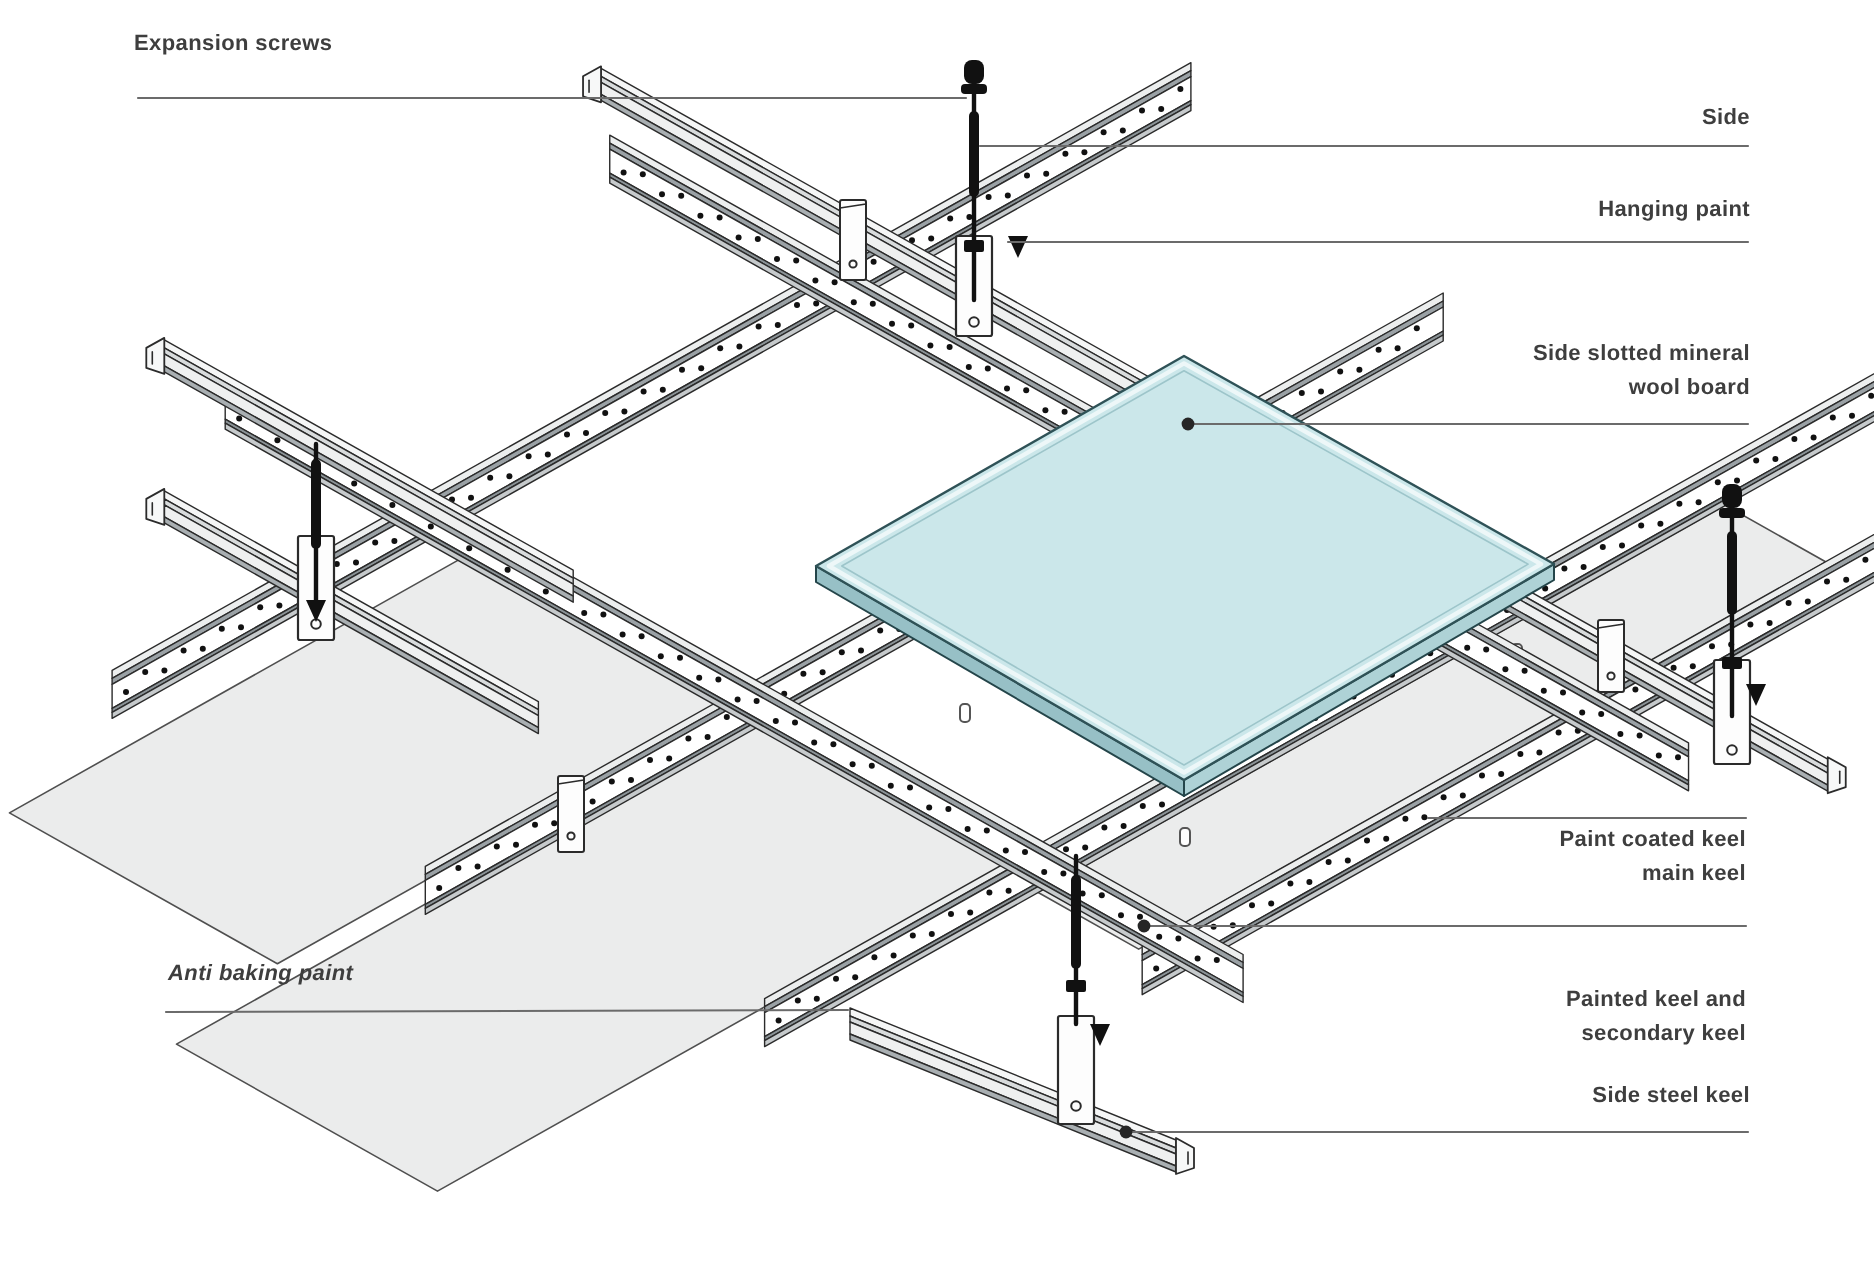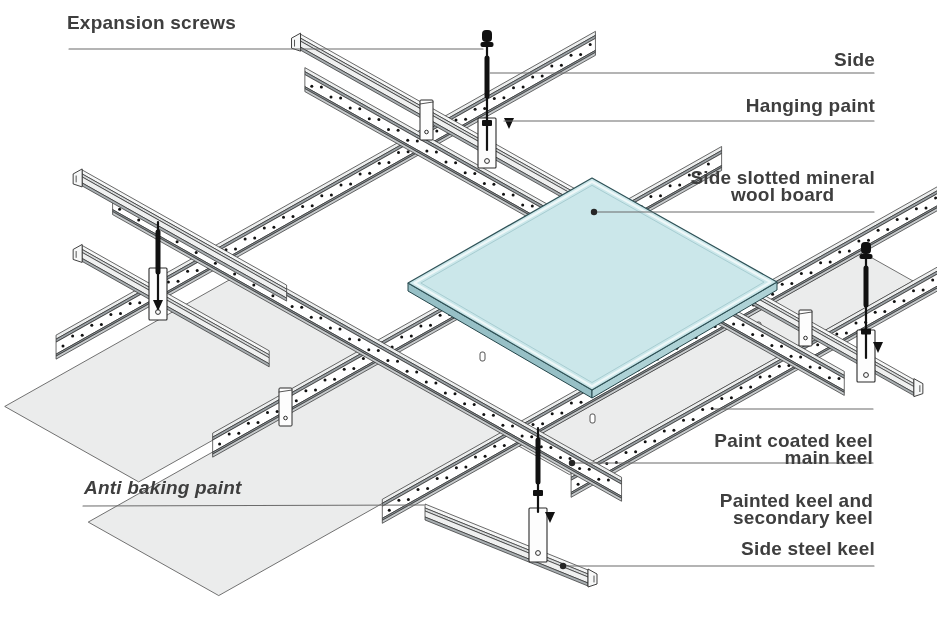--- a/index.html
+++ b/index.html
@@ -1,19 +1,19 @@
 <!DOCTYPE html>
 <html><head>
 <meta charset="utf-8">
 <style>
   html,body{margin:0;padding:0;background:#ffffff;}
   #stage{position:relative;width:937px;height:640px;background:#ffffff;overflow:hidden;
          font-family:"Liberation Sans","DejaVu Sans",sans-serif;}
   #drawing,#leaders{position:absolute;left:0;top:0;}
-  .label{position:absolute;font-weight:700;font-size:19px;line-height:17px;color:#3e3e3e;
+  .label{position:absolute;font-weight:700;font-size:11px;line-height:17px;color:#3e3e3e;
          letter-spacing:.2px;white-space:pre-line;}
   .label.right{text-align:right;}
   .label.left{text-align:left;}
 </style>
 </head>
 <body>
 
 <div id="stage">
   <svg id="drawing" width="937" height="640" viewBox="0 0 937 640">
       <g>
@@ -502,22 +502,22 @@
         <circle cx="563" cy="566" r="3.2" fill="#262626"></circle>
       </g>
       <g>
         <line x1="83" y1="506" x2="424" y2="505" stroke="#6b6b6b" stroke-width="1.1" stroke-linecap="round"></line>
       </g>
     </svg>
   <div id="labels">
       <div class="label left" style="left: 67px; top: 14px;">Expansion screws</div>
       <div class="label right" style="right: 62px; top: 51px;">Side</div>
       <div class="label right" style="right: 62px; top: 97px;">Hanging paint</div>
-      <div class="label right" style="right: 62px; top: 169px; text-align: center;">Side slotted mineral
+      <div class="label right" style="right: 62px; top: 169px;">Side slotted mineral
 wool board</div>
-      <div class="label right" style="right: 64px; top: 432px;">Paint coated keel
+      <div class="label right" style="right: 64px; top: 412px;">Paint coated keel
 main keel</div>
       <div class="label right" style="right: 64px; top: 492px;">Painted keel and
 secondary keel</div>
       <div class="label right" style="right: 62px; top: 540px;">Side steel keel</div>
       <div class="label left" style="left: 84px; top: 479px; font-style: italic;">Anti baking paint</div>
     </div>
 </div>
 
 </body></html>

